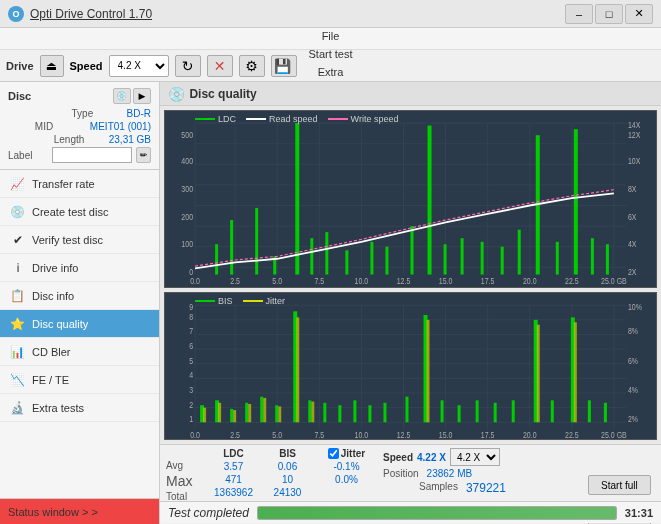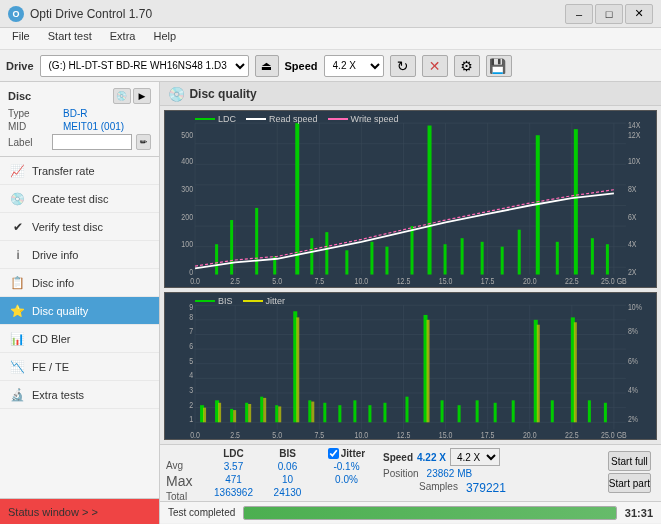--- a/index.html
+++ b/index.html
@@ -2,26 +2,26 @@
 <html><head>
   <meta charset="utf-8">
   <style>
     * { margin: 0; padding: 0; box-sizing: border-box; }
     body { width: 661px; height: 524px; font-family: 'Segoe UI', Tahoma, Arial, sans-serif; font-size: 11px; background: #f0f0f0; overflow: hidden; }
 
     
     .title-bar { background: #e8e8e8; height: 28px; display: flex; align-items: center; padding: 0 8px; border-bottom: 1px solid #ccc; justify-content: space-between; }
     .title-bar-left { display: flex; align-items: center; gap: 6px; }
     .title-bar-icon { width: 16px; height: 16px; background: #4a9fd4; border-radius: 50%; display: flex; align-items: center; justify-content: center; color: white; font-size: 9px; font-weight: bold; }
-    .title-bar-text { font-size: 12px; color: #333; }
+    .title-bar-text { font-size: 12px; color: #333; text-decoration: underline; }
     .title-bar-controls { display: flex; gap: 2px; }
     .tb-btn { width: 28px; height: 20px; background: #ddd; border: 1px solid #bbb; border-radius: 2px; font-size: 11px; display: flex; align-items: center; justify-content: center; cursor: pointer; }
 
     
-    .menu-bar { background: #f5f5f5; height: 22px; display: flex; align-items: flex-start; padding: 0 4px; border-bottom: 1px solid #ddd; gap: 2px; }
+    .menu-bar { background: #f5f5f5; height: 22px; display: flex; align-items: center; padding: 0 4px; border-bottom: 1px solid #ddd; gap: 2px; flex-direction: column; }
     .menu-item { padding: 2px 8px; cursor: pointer; border-radius: 2px; font-size: 11px; color: #333; }
 
     
     .drive-bar { background: #f0f0f0; height: 32px; display: flex; align-items: center; padding: 0 6px; border-bottom: 1px solid #ccc; gap: 6px; }
     .drive-label { font-size: 11px; color: #333; font-weight: bold; }
     .drive-select { height: 22px; border: 1px solid #aaa; border-radius: 2px; background: white; font-size: 10px; min-width: 200px; padding: 0 4px; }
     .eject-btn { width: 24px; height: 22px; background: #e0e0e0; border: 1px solid #aaa; border-radius: 2px; display: flex; align-items: center; justify-content: center; cursor: pointer; font-size: 12px; }
     .speed-label { font-size: 11px; font-weight: bold; }
     .speed-select { height: 22px; border: 1px solid #aaa; border-radius: 2px; background: white; font-size: 10px; padding: 0 4px; width: 60px; }
     .icon-btn { width: 26px; height: 22px; background: #e0e0e0; border: 1px solid #aaa; border-radius: 2px; display: flex; align-items: center; justify-content: center; cursor: pointer; font-size: 14px; }
@@ -29,21 +29,21 @@
     
     .main { display: flex; height: calc(524px - 82px); }
 
     
     .sidebar { width: 160px; background: #f5f5f5; border-right: 1px solid #ccc; display: flex; flex-direction: column; }
     .disc-section { padding: 6px 8px; border-bottom: 1px solid #ccc; background: #f5f5f5; }
     .disc-header { display: flex; align-items: center; justify-content: space-between; margin-bottom: 4px; }
     .disc-title { font-size: 11px; font-weight: bold; color: #333; }
     .disc-icons { display: flex; gap: 2px; }
     .disc-icon-btn { width: 18px; height: 16px; background: #e0e0e0; border: 1px solid #bbb; border-radius: 2px; font-size: 9px; display: flex; align-items: center; justify-content: center; cursor: pointer; }
-    .disc-field { display: flex; align-items: center; margin-bottom: 2px; }
+    .disc-field { display: flex; align-items: center; margin-bottom: 2px; justify-content: flex-end; }
     .disc-field-label { width: 55px; color: #555; font-size: 10px; }
     .disc-field-value { color: #0066cc; font-size: 10px; }
     .label-row { display: flex; align-items: center; gap: 4px; margin-top: 2px; }
     .label-input { border: 1px solid #aaa; width: 80px; height: 16px; font-size: 10px; padding: 0 2px; }
 
     .sidebar-nav { flex: 1; overflow-y: auto; }
     .nav-item { height: 28px; display: flex; align-items: center; padding: 0 10px; cursor: pointer; color: #333; font-size: 11px; gap: 6px; border-bottom: 1px solid #e8e8e8; }
     .nav-item.active { background: #4a9fd4; color: white; }
     .nav-icon { width: 16px; height: 16px; display: flex; align-items: center; justify-content: center; font-size: 12px; flex-shrink: 0; }
 
@@ -63,25 +63,25 @@
 
     
     .chart-legend { position: absolute; top: 3px; left: 30px; display: flex; gap: 10px; align-items: center; z-index: 10; }
     .legend-item { display: flex; align-items: center; gap: 3px; font-size: 9px; color: #ccc; }
     .legend-color { width: 20px; height: 2px; }
 
     
     .bottom-panel { height: 80px; background: #f0f0f0; border-top: 1px solid #ccc; display: flex; flex-direction: column; }
 
     .action-btns { display: flex; flex-direction: column; gap: 2px; padding: 3px 4px; justify-content: center; }
-    .action-btn { height: 20px; background: #e0e0e0; border: 1px solid #aaa; border-radius: 2px; font-size: 10px; cursor: pointer; padding: 0 0; white-space: nowrap; }
+    .action-btn { height: 20px; background: #e0e0e0; border: 1px solid #aaa; border-radius: 2px; font-size: 10px; cursor: pointer; padding: 0 10px; white-space: nowrap; margin-top: 24px; }
 
     
     .bottom-status { height: 22px; background: #f5f5f5; border-top: 1px solid #ccc; display: flex; align-items: center; padding: 0 8px; gap: 8px; }
-    .status-text { font-size: 10px; color: #333; }
+    .status-text { font-size: 12px; color: #333; font-style: italic; }
     .progress-bar-container { flex: 1; height: 14px; background: #ddd; border: 1px solid #aaa; border-radius: 2px; overflow: hidden; }
     .progress-bar-fill { height: 100%; background: linear-gradient(to right, #4caf50, #66bb6a); }
     .time-text { font-size: 11px; color: #333; font-weight: bold; }
 
     svg.chart { width: 100%; height: 100%; }
   </style>
 </head>
 <body>
 
 <div class="title-bar">
@@ -98,23 +98,20 @@
 
 <div class="menu-bar">
   <div class="menu-item">File</div>
   <div class="menu-item">Start test</div>
   <div class="menu-item">Extra</div>
   <div class="menu-item">Help</div>
 </div>
 
 <div class="drive-bar">
   <span class="drive-label">Drive</span>
-  <select class="drive-select">
-    <option>(G:)  HL-DT-ST BD-RE  WH16NS48 1.D3</option>
-  </select>
   <div class="eject-btn">⏏</div>
   <span class="speed-label">Speed</span>
   <select class="speed-select">
     <option>4.2 X</option>
   </select>
   <div class="icon-btn">↻</div>
   <div class="icon-btn" style="color:#c44;">✕</div>
   <div class="icon-btn">⚙</div>
   <div class="icon-btn" style="color:#448;">💾</div>
 </div>
@@ -131,20 +128,24 @@
           <div class="disc-icon-btn">▶</div>
         </div>
       </div>
       <div class="disc-field">
         <span class="disc-field-label">Type</span>
         <span class="disc-field-value">BD-R</span>
       </div>
       <div class="disc-field">
         <span class="disc-field-label">MID</span>
         <span class="disc-field-value">MEIT01 (001)</span>
+      </div>
+      <div class="disc-field">
+        <span class="disc-field-label">Length</span>
+        <span class="disc-field-value">23,31 GB</span>
       </div>
       <div class="label-row">
         <span class="disc-field-label">Label</span>
         <input class="label-input" type="text" style="">
         <div class="disc-icon-btn" style="width:20px;">✏</div>
       </div>
     </div>
 
     <div class="sidebar-nav">
       <div class="nav-item">

